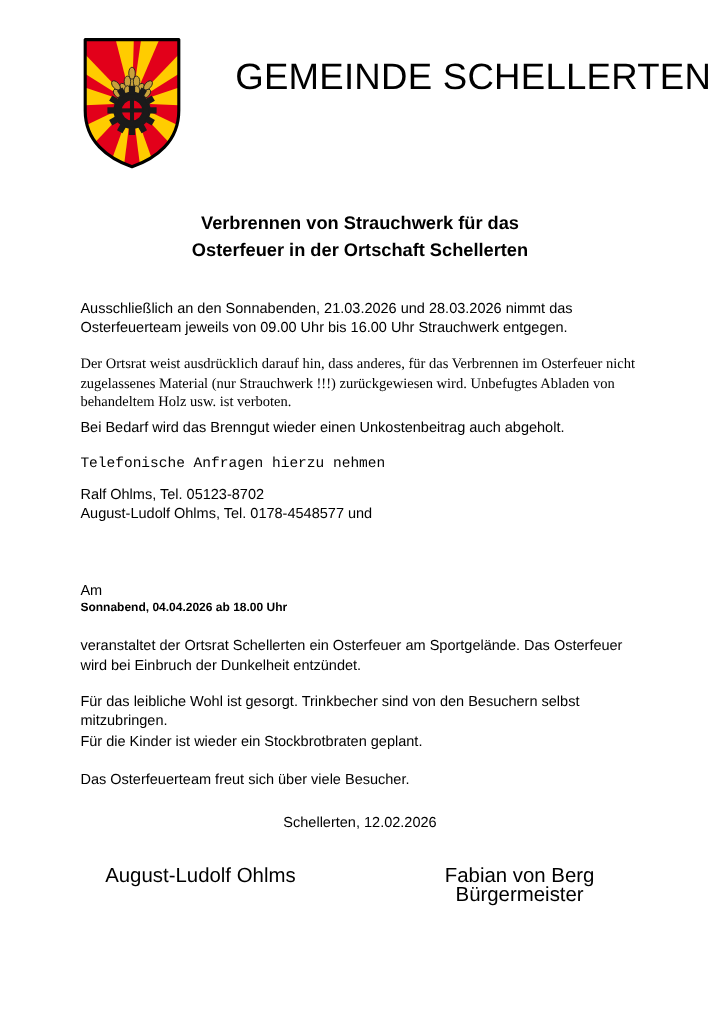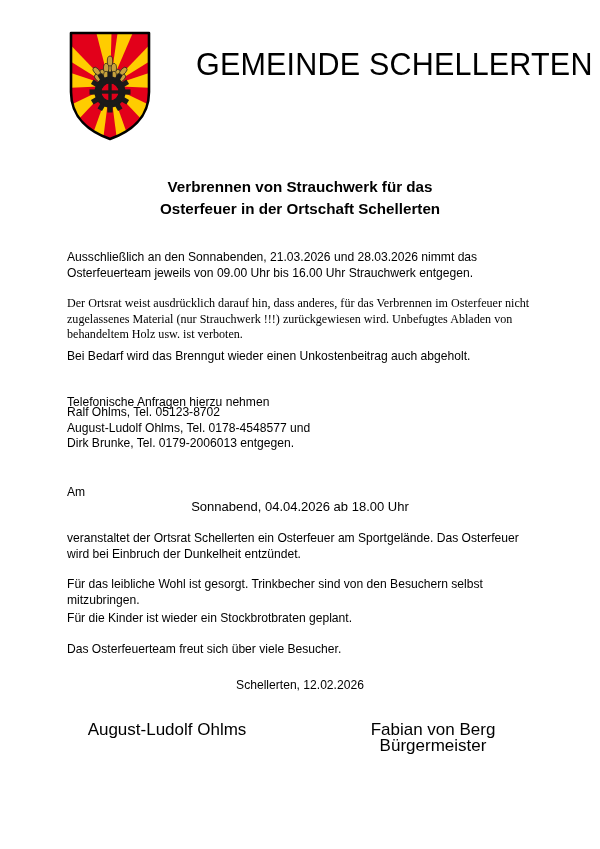--- a/index.html
+++ b/index.html
@@ -68,28 +68,28 @@
     width: 466px;
     font-size: 12.1px;
     line-height: 15.6px;
     text-align: left;
   }
   .body-block p { margin: 0; }
 
   .p-hours      { top: 250px; }
   .p-notice     { top: 296px; font-family: Liberation Serif, serif; }
   .p-pickup     { top: 349px; }
-  .p-inquiries  { top: 395px; }
+  .p-inquiries  { top: 379px; font-family: Liberation Mono, monospace; }
   .p-contacts   { top: 405px; }
   .p-am         { top: 485px; }
   .p-event-date {
     top: 499px;
-    text-align: center;
-    font-weight: normal;
-    font-size: 13px;
+    text-align: left;
+    font-weight: bold;
+    font-size: 10px;
   }
   .p-event      { top: 531px; }
   .p-catering   { top: 577px; }
   .p-kids       { top: 611px; }
   .p-thanks     { top: 642px; }
 
   .place-date {
     position: absolute;
     left: 67px;
     top: 678px;
@@ -231,21 +231,20 @@
     <p>Bei Bedarf wird das Brenngut wieder einen Unkostenbeitrag auch abgeholt.</p>
   </div>
 
   <div class="body-block p-inquiries">
     <p>Telefonische Anfragen hierzu nehmen</p>
   </div>
 
   <div class="body-block p-contacts">
     <p>Ralf Ohlms, Tel. 05123-8702</p>
     <p>August-Ludolf Ohlms, Tel. 0178-4548577 und</p>
-    <p>Dirk Brunke, Tel. 0179-2006013 entgegen.</p>
   </div>
 
   <div class="body-block p-am">
     <p>Am</p>
   </div>
 
   <div class="body-block p-event-date">
     <p>Sonnabend, 04.04.2026 ab 18.00 Uhr</p>
   </div>
 

